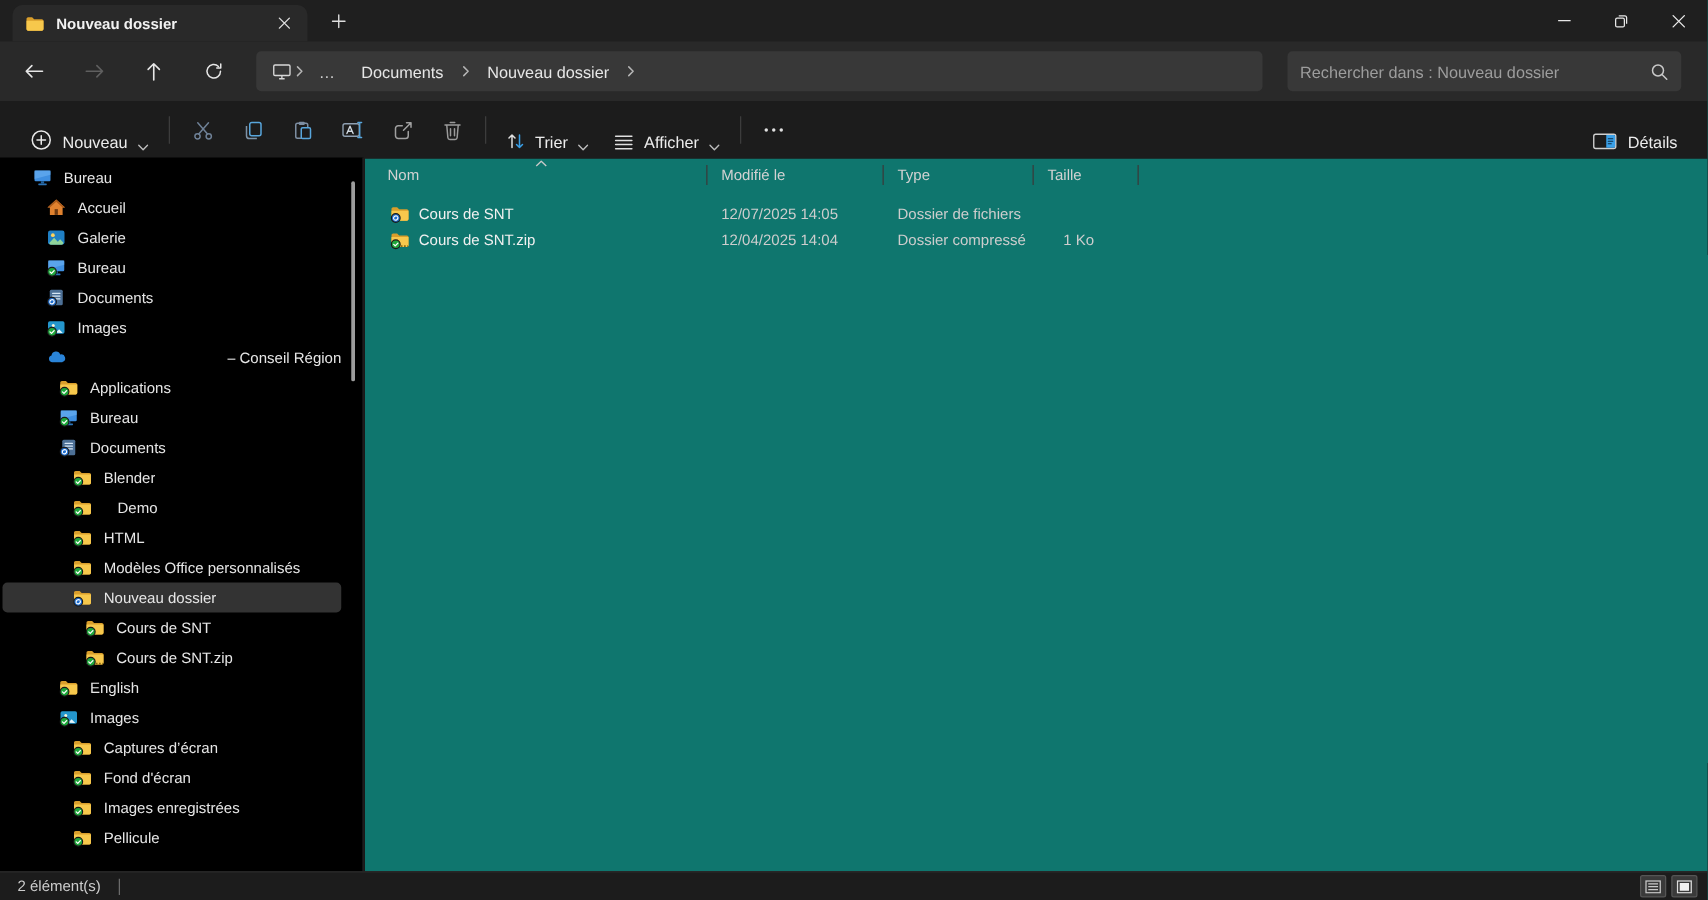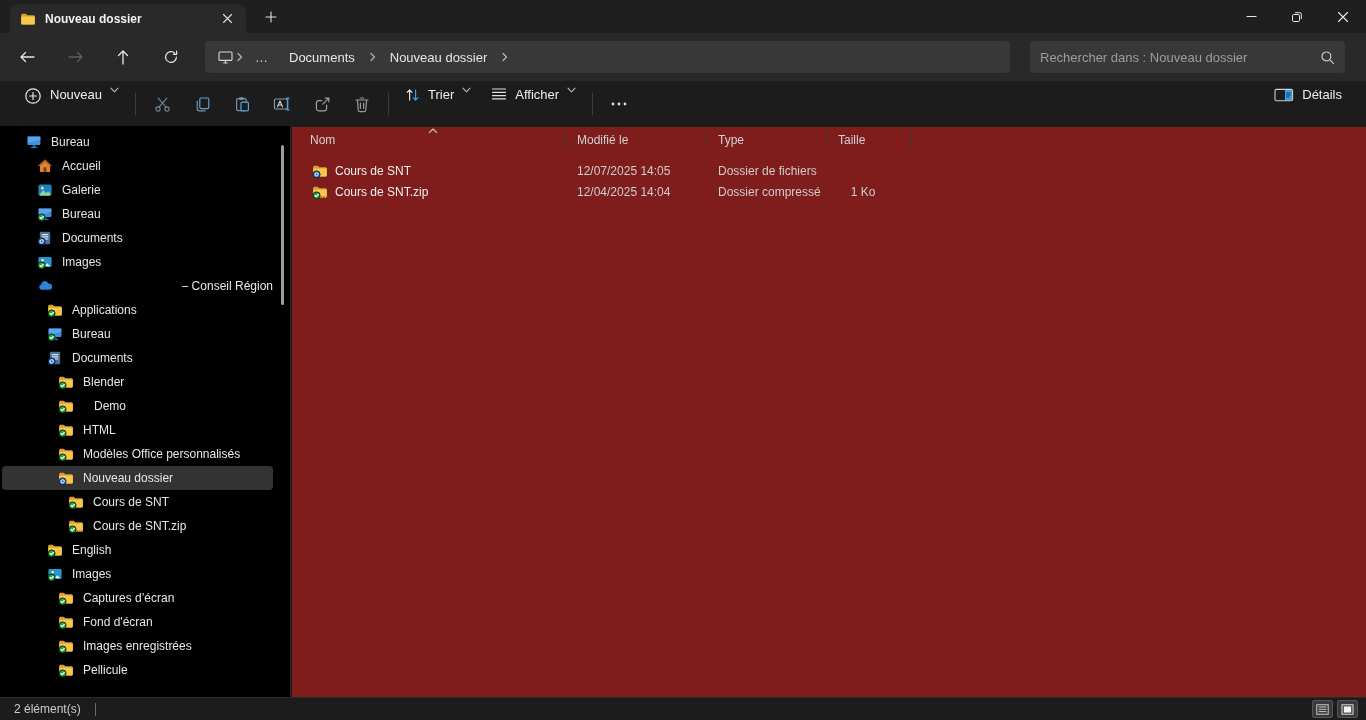--- a/index.html
+++ b/index.html
@@ -28,39 +28,39 @@
   .crumb-chev { display:flex; align-items:center; padding:0 2px; }
   .searchbar { position:absolute; left:1030px; top:8px; width:315px; height:32px; background:#383838;
                border-radius:4px; display:flex; align-items:center; padding:0 10px; }
   .searchbar input { flex:1; background:transparent; border:none; outline:none; color:#e6e6e6;
                      font-size:13px; font-family:"Liberation Sans", sans-serif; }
   .searchbar input::placeholder { color:#9d9d9d; }
 
   
   .toolbar { position:absolute; top:81px; left:0; right:0; height:46px; background:#1c1c1c;
              display:flex; align-items:center; padding:0 14px; }
-  .tb-btn { display:flex; align-items:flex-start; gap:8px; height:34px; padding:0 10px; border-radius:4px;
+  .tb-btn { display:flex; align-items:flex-end; gap:8px; height:34px; padding:0 10px; border-radius:4px;
             font-size:13px; color:#ececec; white-space:nowrap; }
   .tb-icon-btn { width:40px; height:34px; display:flex; align-items:center; justify-content:center; border-radius:4px; }
   .tb-sep { width:1px; height:22px; background:#3c3c3c; margin:0 6px; }
   .tb-right { margin-left:auto; }
 
   
   .sidebar { position:absolute; top:126px; left:0; width:291px; bottom:23px; background:#000000;
              border-right:1px solid #262626; overflow:hidden; padding-top:4px; }
   .srow { height:24px; display:flex; align-items:center; gap:9px; margin:0 17px 0 2px;
           border-radius:4px; font-size:12px; color:#e6e6e6; overflow:hidden; }
   .srow.selected { background:#333333; }
   .icon16 { width:16px; height:16px; flex:0 0 16px; }
   .slabel { white-space:nowrap; overflow:hidden; }
   .slabel.right { margin-left:auto; text-align:right; }
   .side-scroll { position:absolute; left:281px; top:145px; width:3px; height:160px; background:#9d9d9d; border-radius:2px; }
 
   
-  .main { position:absolute; top:127px; left:292px; right:0; bottom:23px; background:#7f1d1d; }
+  .main { position:absolute; top:127px; left:292px; right:0; bottom:23px; background:#0f766e; }
   .cols { position:relative; display:flex; height:26px; align-items:center; font-size:12px; color:#d2d2d2; }
   .col { height:100%; display:flex; align-items:center; }
   .col-name { width:273px; padding-left:18px; }
   .col-mod  { width:141px; padding-left:12px; }
   .col-type { width:120px; padding-left:12px; }
   .col-size { width:84px;  padding-left:12px; }
   .col-vsep { position:absolute; top:5px; width:1px; height:16px; background:#3a3a3a; }
   .sort-chev { position:absolute; left:136px; top:1px; }
   .rows { padding-top:7px; }
   .frow { display:flex; height:21px; align-items:center; font-size:12px; }

